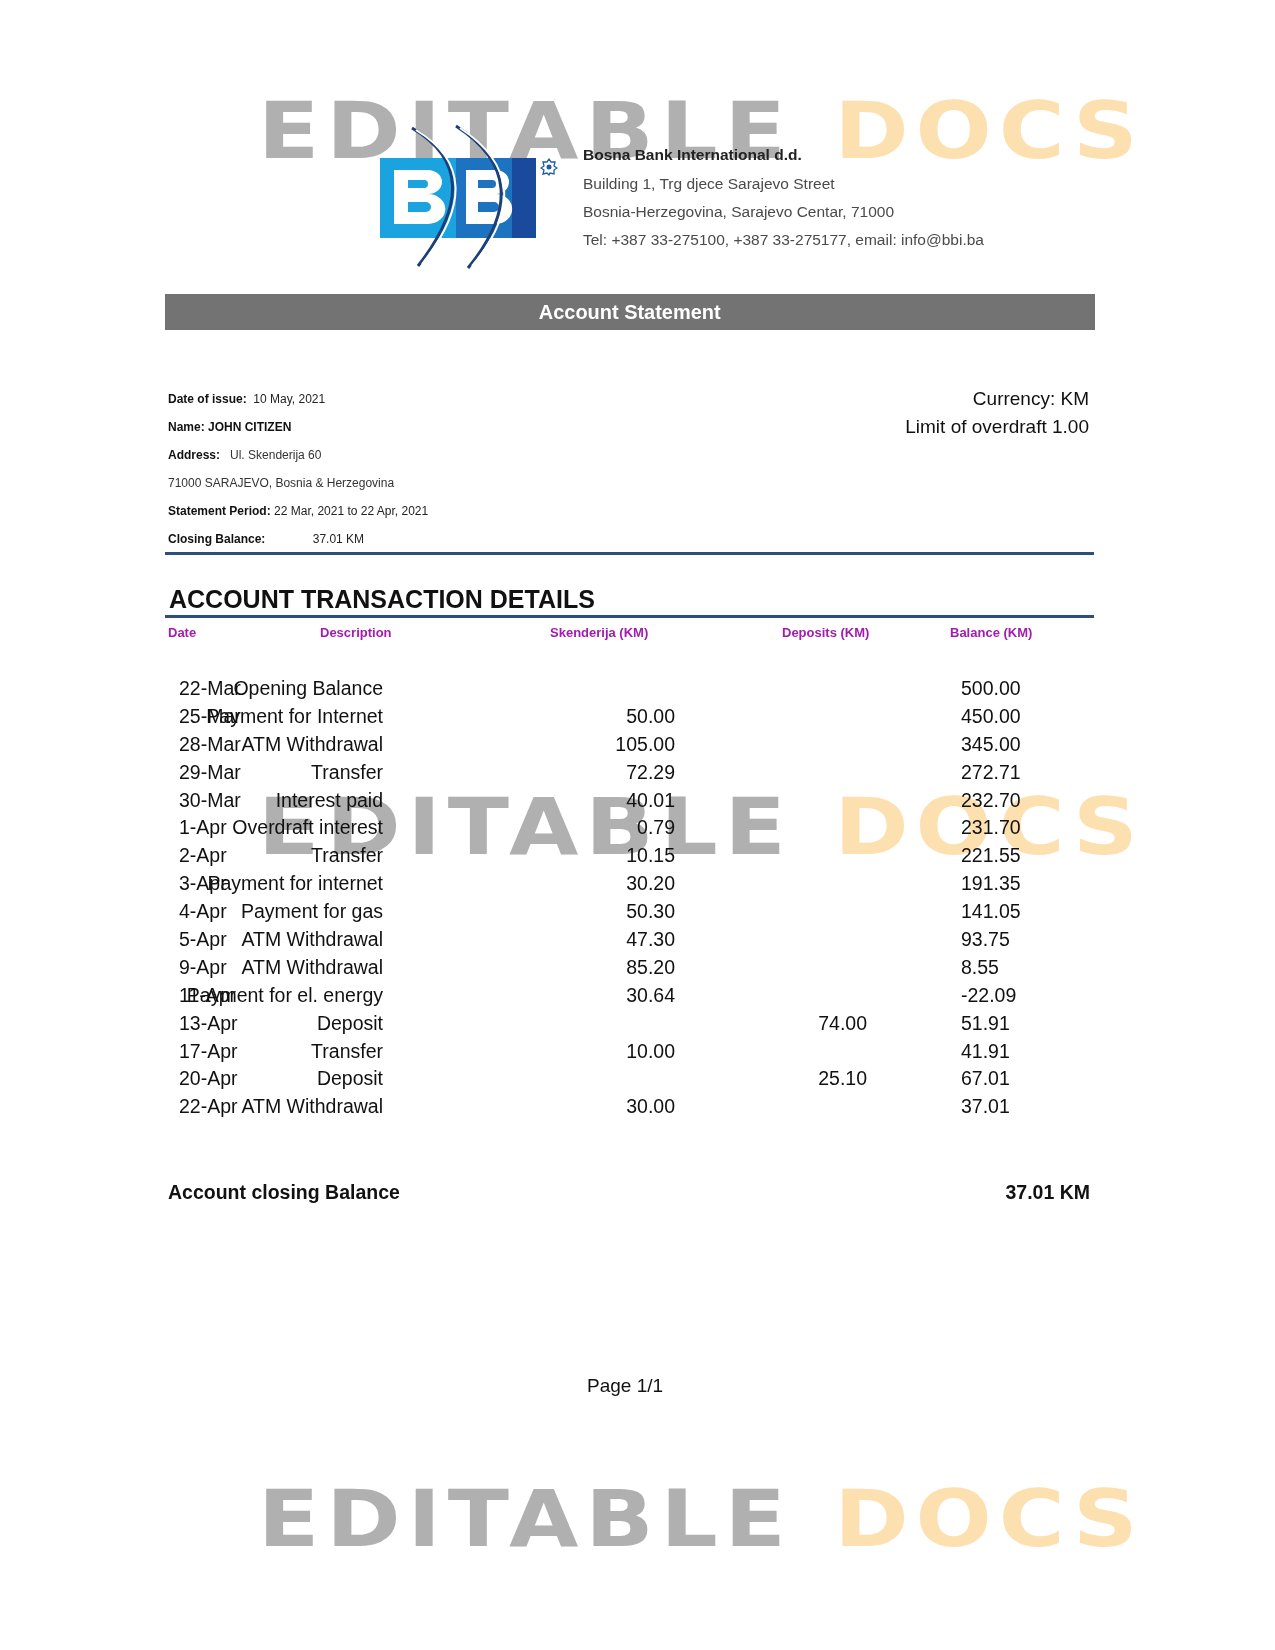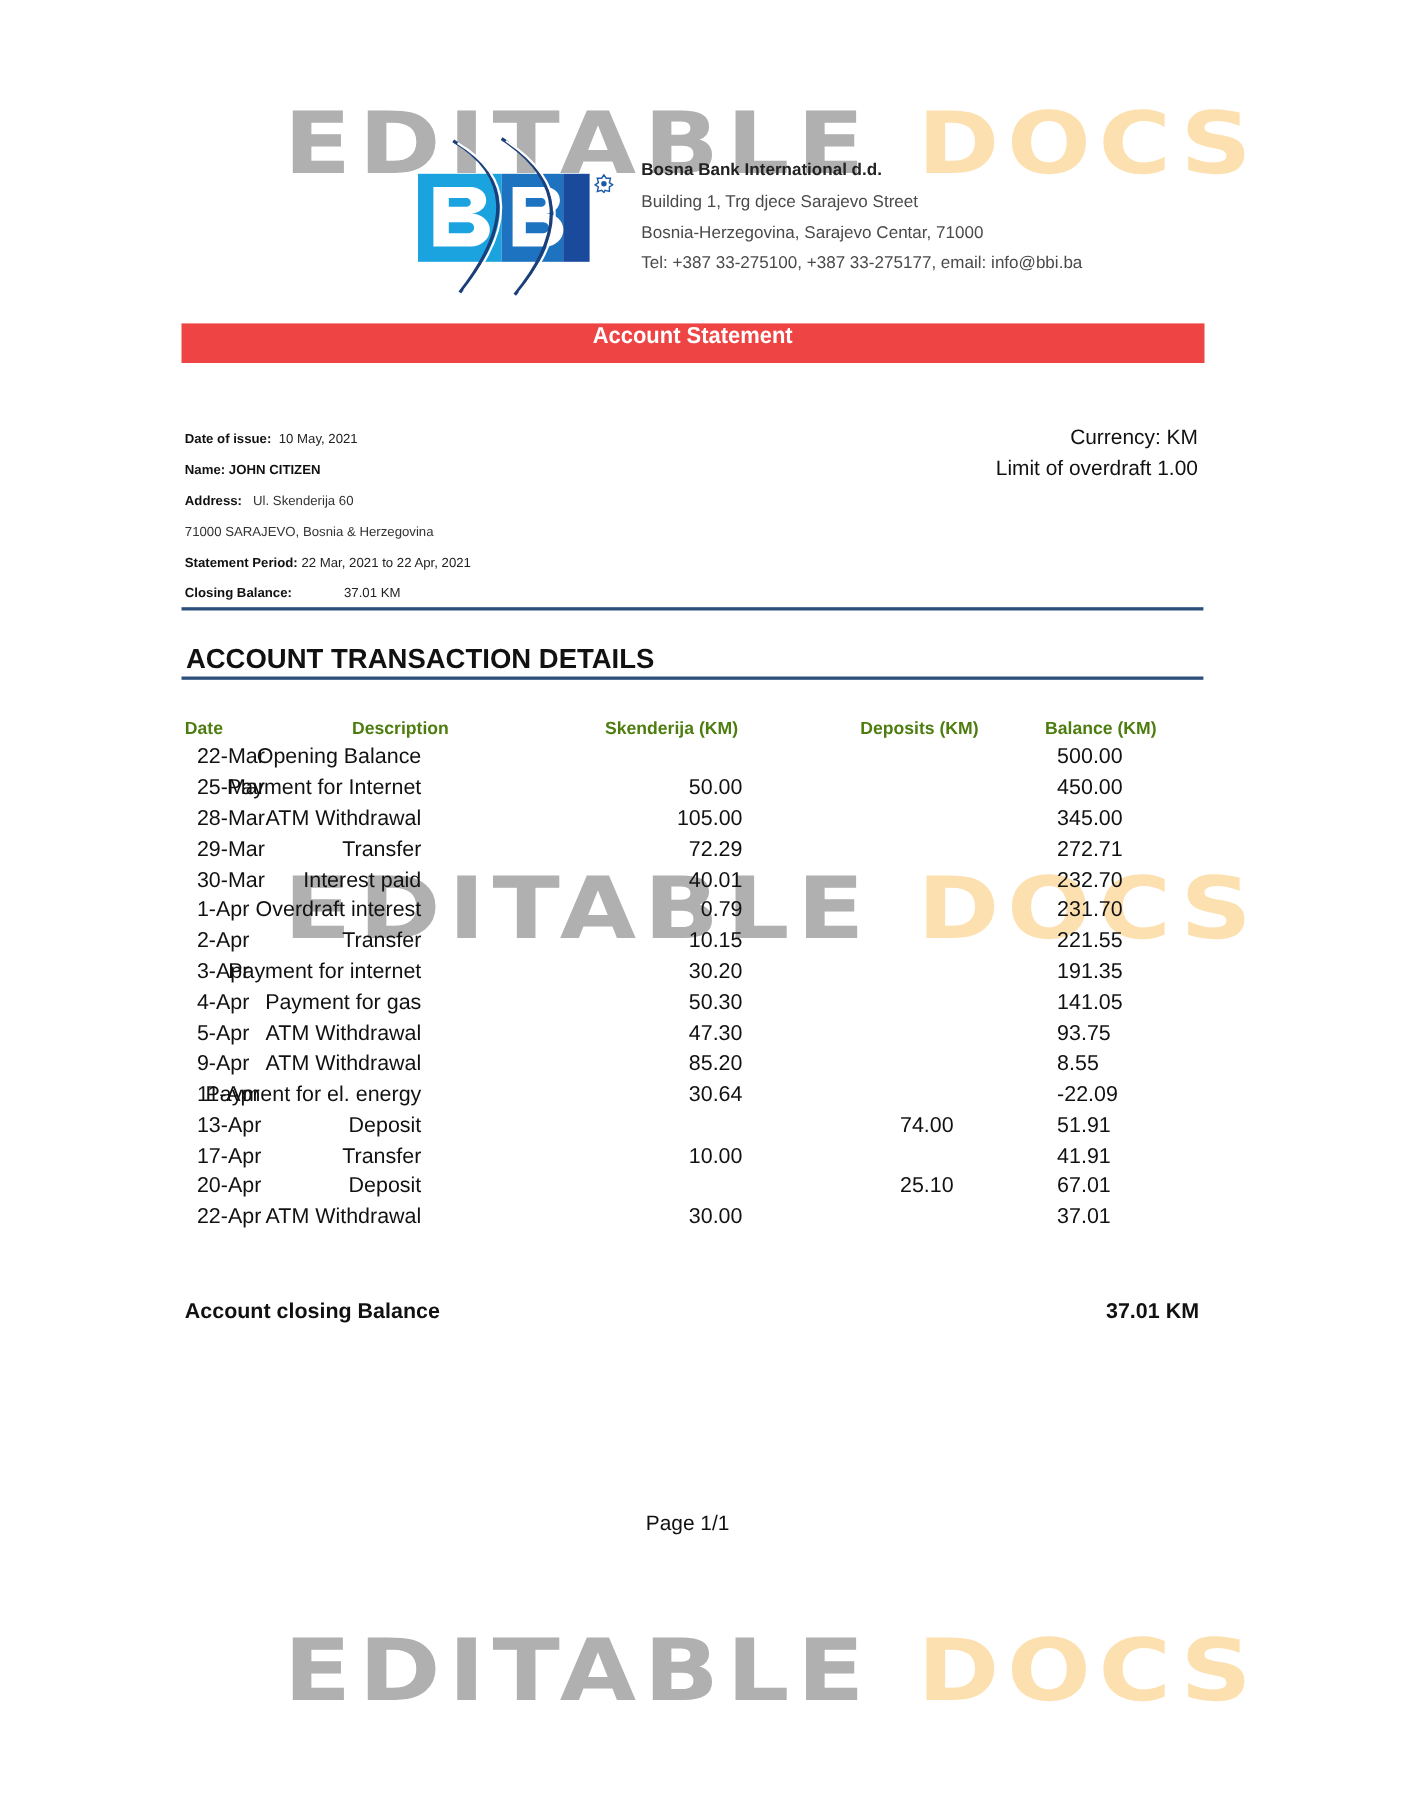--- a/index.html
+++ b/index.html
@@ -19,37 +19,37 @@
   
   .logo { position:absolute; left:372px; top:124px; width:170px; height:145px; z-index:2; }
   .emblem { position:absolute; left:540px; top:158px; width:18px; height:18px; z-index:3; }
 
   .bank { position:absolute; left:583px; z-index:3; font-size:15.5px; color:#4a4a4a; line-height:20px; white-space:nowrap; }
   .bank.name { top:145px; font-weight:bold; color:#222; }
   .bank.l1 { top:174px; }
   .bank.l2 { top:202px; }
   .bank.l3 { top:230px; }
 
-  .banner { position:absolute; left:165px; top:294px; width:930px; height:36px; background:#ef4444;
-            color:#fff; font-weight:bold; font-size:21px; display:flex; justify-content:center; }
+  .banner { position:absolute; left:165px; top:294px; width:930px; height:36px; background:#737373;
+            color:#fff; font-weight:bold; font-size:21px; display:flex; align-items:center; justify-content:center; }
   .banner span { transform:scaleX(0.95); }
 
   .info { position:absolute; left:168px; font-size:12px; line-height:22px; white-space:nowrap; z-index:2; }
   .info b { font-weight:bold; }
   .info .val { color:#222; }
   .r1 { top:388px; } .r2 { top:416px; } .r3 { top:444px; } .r4 { top:472px; } .r5 { top:500px; } .r6 { top:528px; }
   .right { position:absolute; right:186px; font-size:19px; line-height:22px; text-align:right; white-space:nowrap; }
   .rr1 { top:388px; } .rr2 { top:416px; }
 
   .rule { position:absolute; left:165px; width:929px; height:3px; background:#2c4f7c; }
   .rule1 { top:552px; } .rule2 { top:615px; }
 
   .section-title { position:absolute; left:169px; top:584px; font-size:25px; font-weight:bold; line-height:30px; color:#111; }
 
-  .th { position:absolute; top:652px; font-size:16px; font-weight:bold; color:#4d7c0f; line-height:22px; white-space:nowrap; }
+  .th { position:absolute; top:622px; font-size:13px; font-weight:bold; color:#a21caf; line-height:22px; white-space:nowrap; }
   .th-date { left:168px; }
   .th-desc { left:320px; }
   .th-wd { left:550px; }
   .th-dep { left:782px; }
   .th-bal { left:950px; }
 
   .rows { position:absolute; left:0; top:676px; width:1169px; z-index:2;margin-left:11px; }
   .row { position:relative; height:27.9px; font-size:19.5px; line-height:24px; white-space:nowrap; }
   .row span { position:absolute; top:0; }
   .c-date { left:168px; }

